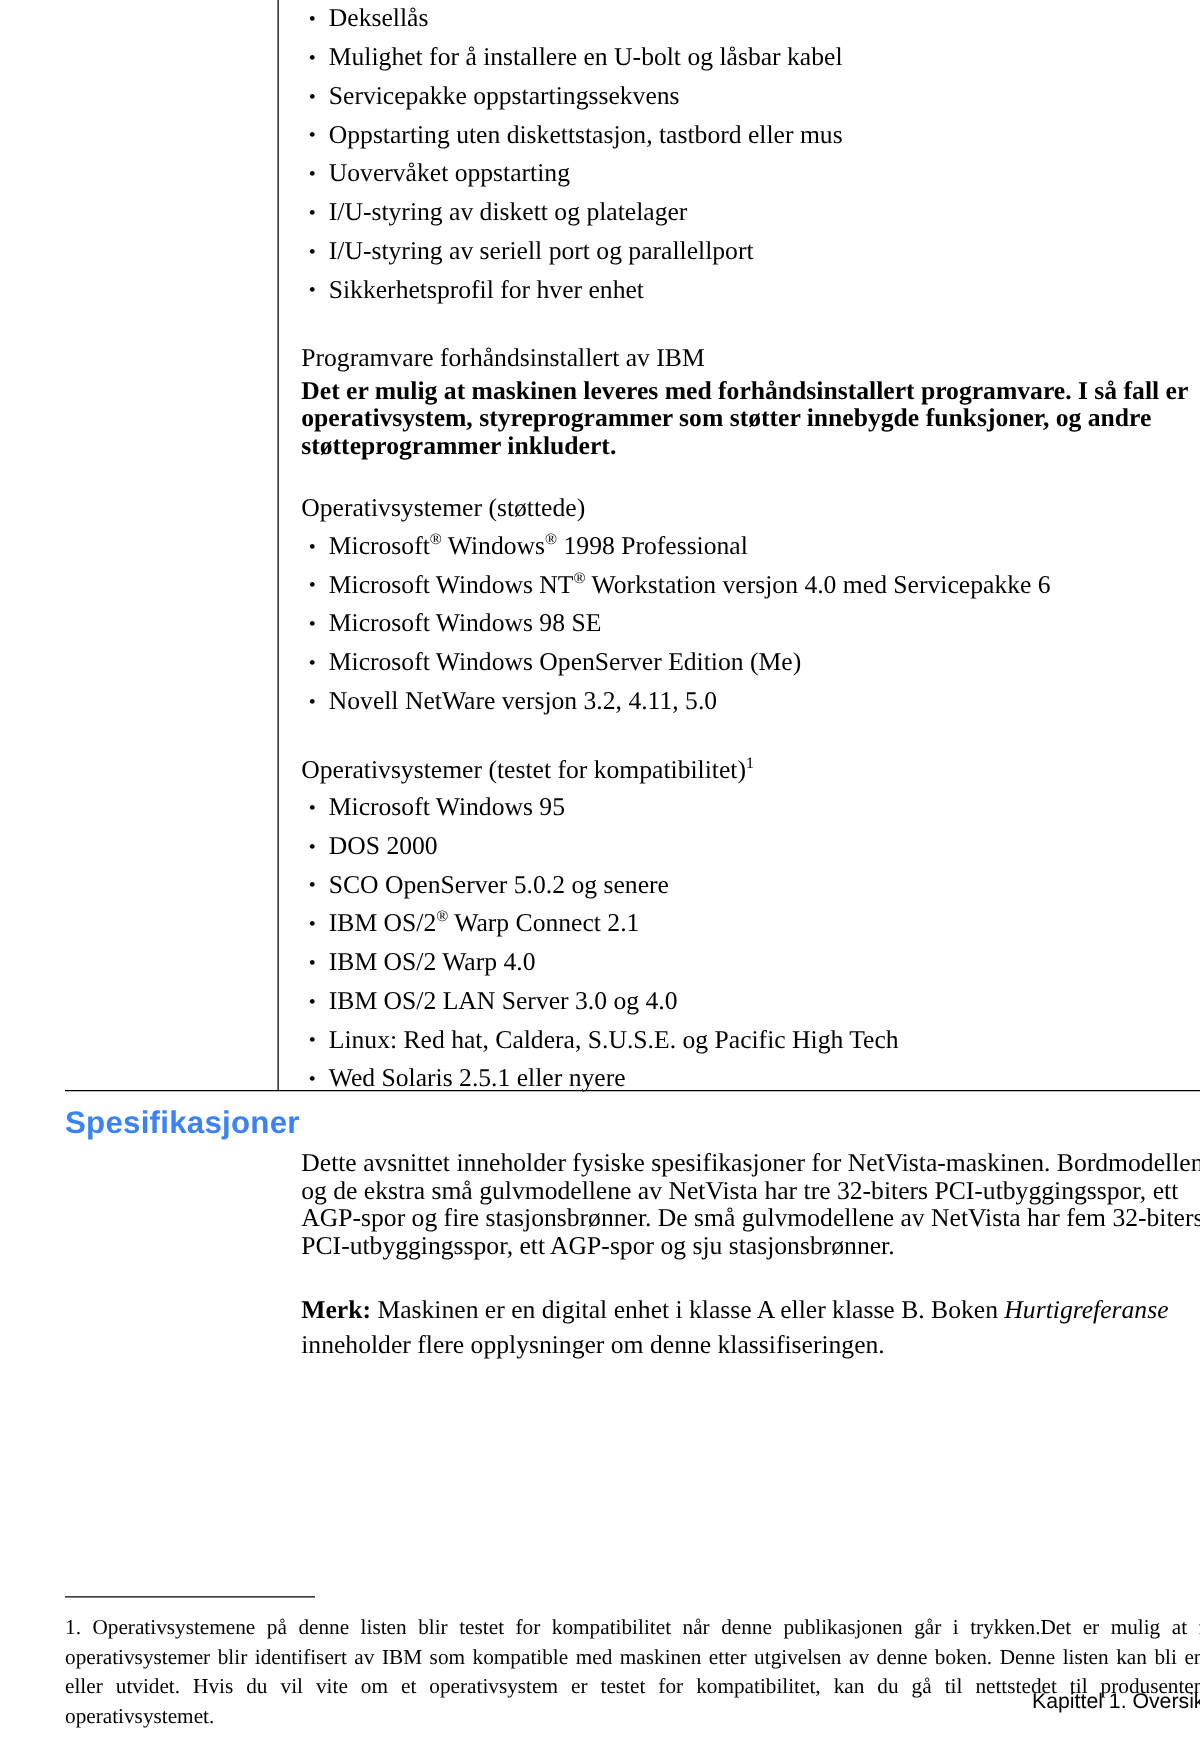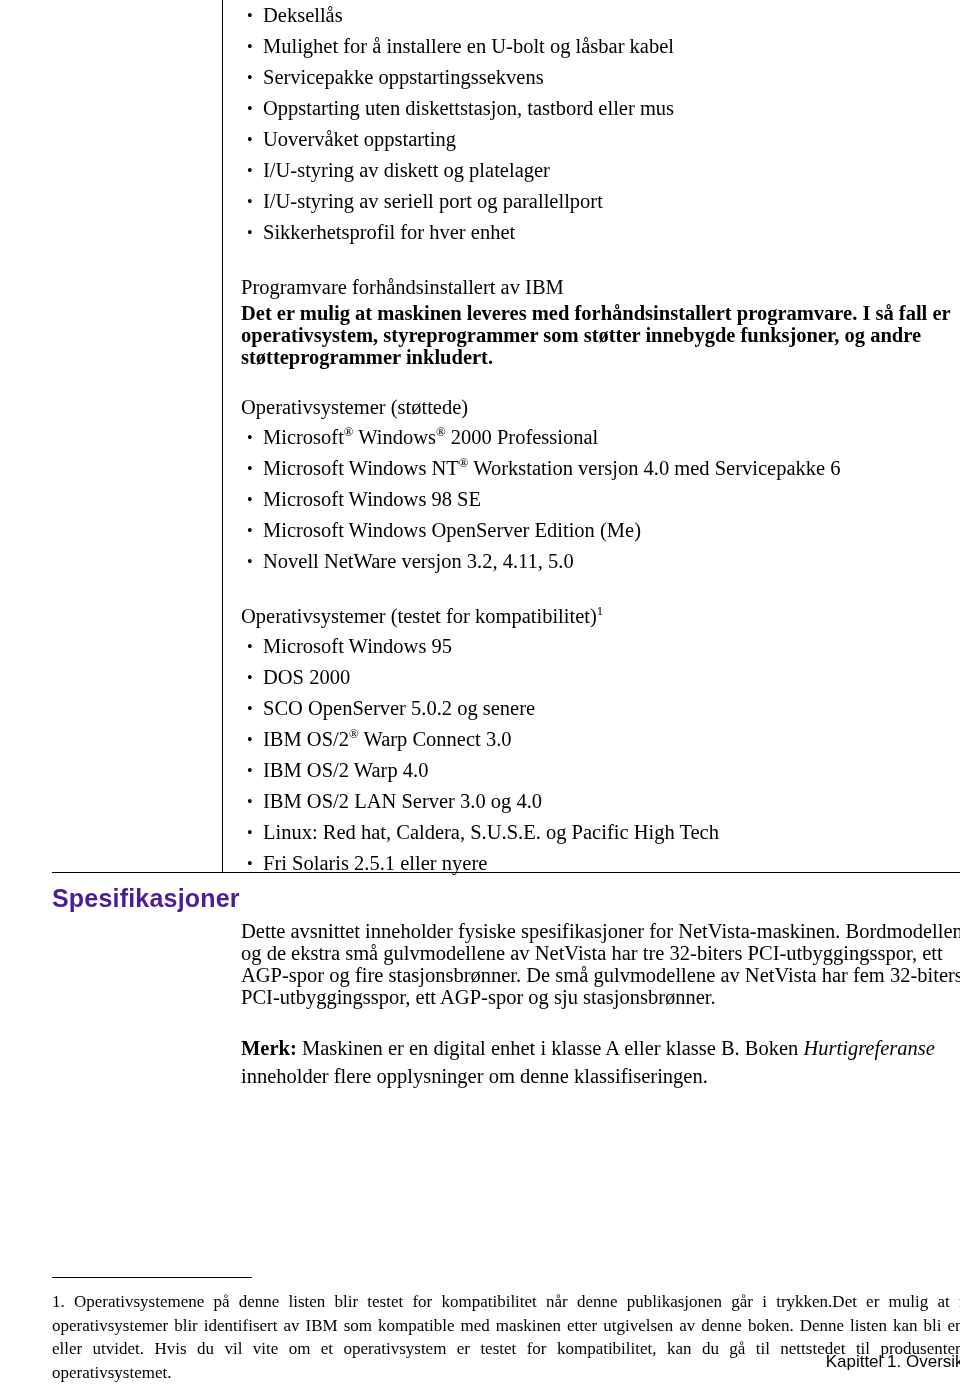--- a/index.html
+++ b/index.html
@@ -86,21 +86,21 @@
     background: #000000;
   }
   .section-title {
     position: absolute;
     left: 16px;
     top: 884px;
     font-family: "Liberation Sans", sans-serif;
     font-weight: bold;
     font-size: 25px;
     letter-spacing: 0.2px;
-    color: #4c1d95;
+    color: #3b82f6;
   }
   .section-body {
     position: absolute;
     left: 205px;
     top: 920px;
     width: 750px;
   }
   .section-body .para { margin-bottom: 0; }
   .note {
     margin-top: 26px;
@@ -164,37 +164,37 @@
       <li>I/U-styring av diskett og platelager</li>
       <li>I/U-styring av seriell port og parallellport</li>
       <li>Sikkerhetsprofil for hver enhet</li>
     </ul>
 
     <div class="heading-b">Programvare forhåndsinstallert av IBM</div>
     <div class="para para-bold">Det er mulig at maskinen leveres med forhåndsinstallert programvare. I så fall er operativsystem, styreprogrammer som støtter innebygde funksjoner, og andre støtteprogrammer inkludert.</div>
 
     <div class="heading-b">Operativsystemer (støttede)</div>
     <ul class="bullets">
-      <li><span>Microsoft</span><span class="sup">®</span><span> Windows</span><span class="sup">®</span><span> 2000 Professional</span></li>
+      <li><span>Microsoft</span><span class="sup">®</span><span> Windows</span><span class="sup">®</span><span> 1998 Professional</span></li>
       <li><span>Microsoft Windows NT</span><span class="sup">®</span><span> Workstation versjon 4.0 med Servicepakke 6</span></li>
       <li><span>Microsoft Windows 98 SE</span></li>
       <li><span>Microsoft Windows OpenServer Edition (Me)</span></li>
       <li><span>Novell NetWare versjon 3.2, 4.11, 5.0</span></li>
     </ul>
 
     <div class="heading-b"><span>Operativsystemer (testet for kompatibilitet)</span><span class="sup">1</span></div>
     <ul class="bullets">
       <li><span>Microsoft Windows 95</span></li>
       <li><span>DOS 2000</span></li>
       <li><span>SCO OpenServer 5.0.2 og senere</span></li>
-      <li><span>IBM OS/2</span><span class="sup">®</span><span> Warp Connect 3.0</span></li>
+      <li><span>IBM OS/2</span><span class="sup">®</span><span> Warp Connect 2.1</span></li>
       <li><span>IBM OS/2 Warp 4.0</span></li>
       <li><span>IBM OS/2 LAN Server 3.0 og 4.0</span></li>
       <li><span>Linux: Red hat, Caldera, S.U.S.E. og Pacific High Tech</span></li>
-      <li><span>Fri Solaris 2.5.1 eller nyere</span></li>
+      <li><span>Wed Solaris 2.5.1 eller nyere</span></li>
     </ul>
 
   </div>
 
   <div class="section-rule"></div>
   <div class="section-title">Spesifikasjoner</div>
 
   <div class="section-body">
     <div class="para">Dette avsnittet inneholder fysiske spesifikasjoner for NetVista-maskinen. Bordmodellene og de ekstra små gulvmodellene av NetVista har tre 32-biters PCI-utbyggingsspor, ett AGP-spor og fire stasjonsbrønner. De små gulvmodellene av NetVista har fem 32-biters PCI-utbyggingsspor, ett AGP-spor og sju stasjonsbrønner.</div>
     <div class="note"><span class="label">Merk:</span><span> Maskinen er en digital enhet i klasse A eller klasse B. Boken </span><span class="ital">Hurtigreferanse</span><span> inneholder flere opplysninger om denne klassifiseringen.</span></div>

